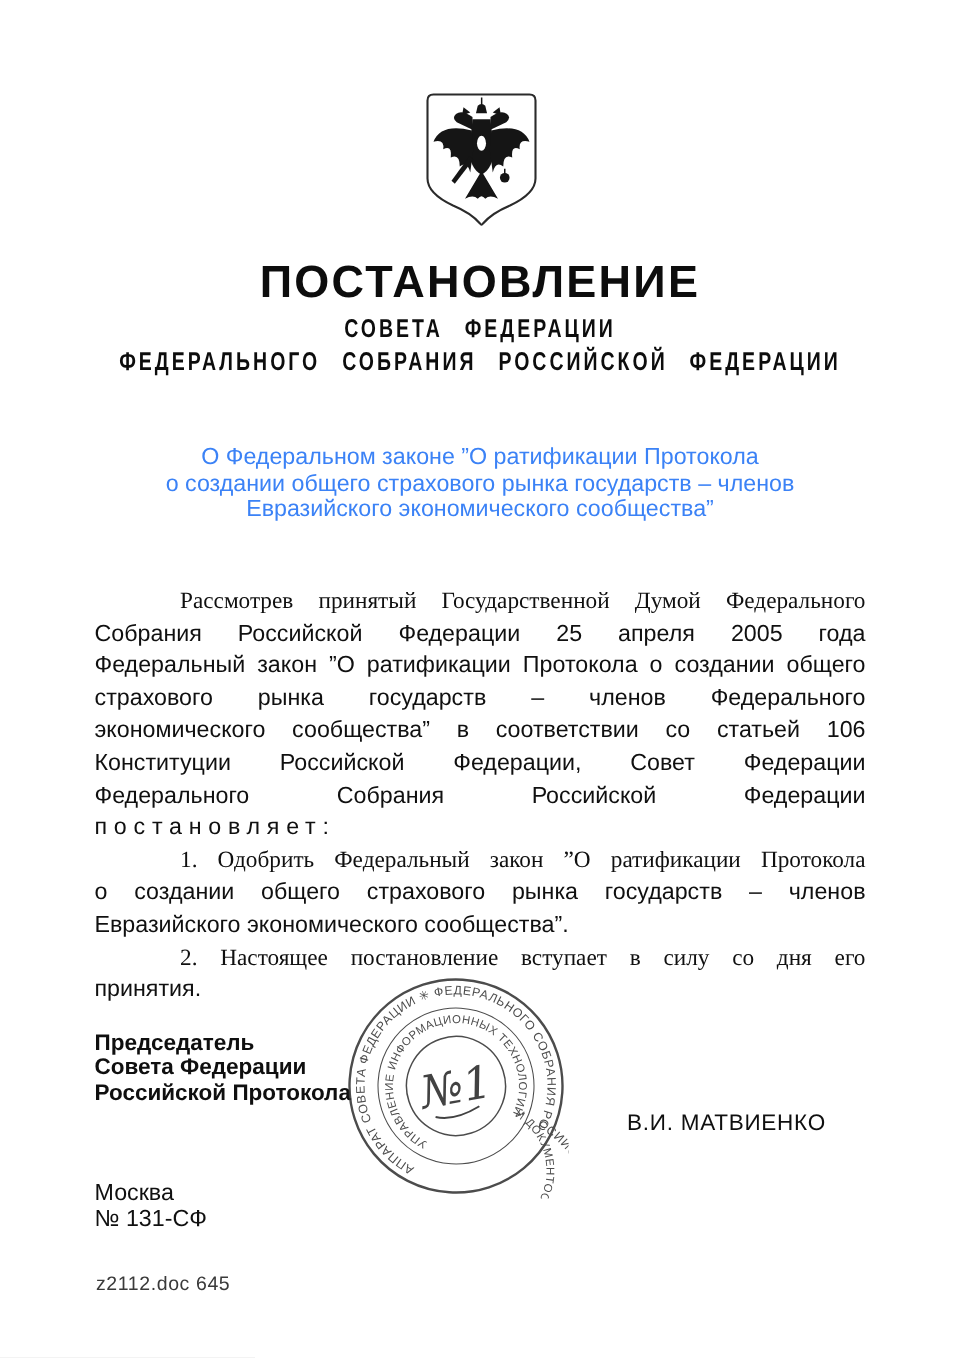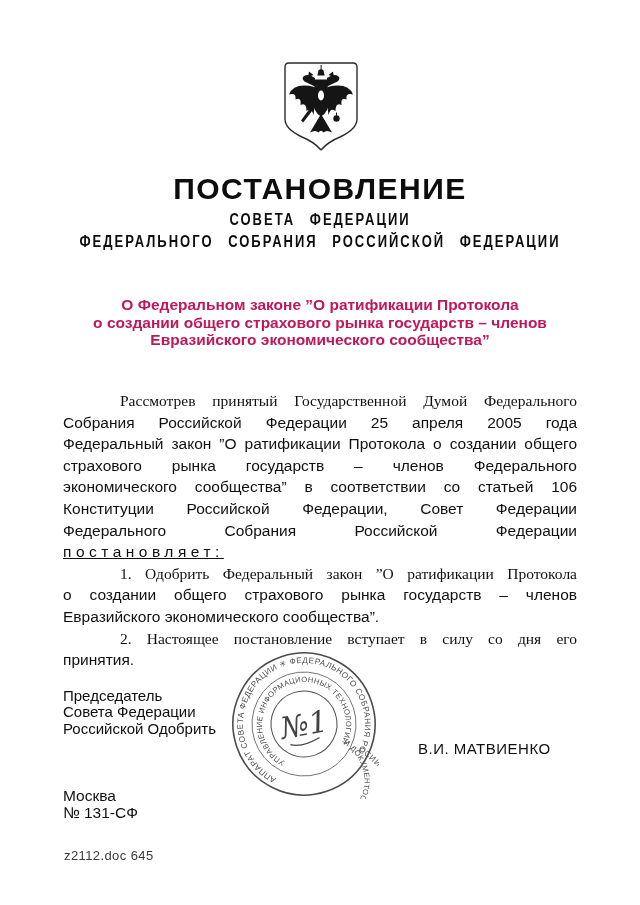--- a/index.html
+++ b/index.html
@@ -21,35 +21,35 @@
   .doc-sub{
     left:0;width:640px;text-align:center;
     font-size:13px;font-weight:700;letter-spacing:2px;word-spacing:9px;
     transform:scaleY(1.32);transform-origin:center top;color:#0d0d0d;
   }
   .doc-sub1{top:209px;}
   .doc-sub2{top:231px;}
   
   .subject{
     top:296px;left:70px;width:500px;text-align:center;
-    font-size:15.5px;font-weight:700;line-height:17.5px;color:#be185d;
+    font-size:15.5px;font-weight:400;line-height:17.5px;color:#3b82f6;
   }
   
   .body-text{
     top:390px;left:63px;width:514px;
     font-size:15.5px;line-height:21.6px;color:#101010;
   }
   .bline{white-space:normal;}
   .bline.just{text-align:justify;text-align-last:justify;}
   .bline.ind{text-indent:57px;font-family:Liberation Serif, serif;}
-  .bline.spaced{letter-spacing:4.5px;text-decoration:underline;}
+  .bline.spaced{letter-spacing:4.5px;}
   
   .signature{
     top:688px;left:63px;width:260px;
-    font-size:15px;font-weight:400;line-height:16.4px;color:#0f0f0f;
+    font-size:15px;font-weight:700;line-height:16.4px;color:#0f0f0f;
   }
   .sig-name{
     top:740px;left:418px;
     font-size:15px;font-weight:400;letter-spacing:0.5px;color:#0f0f0f;
   }
   
   .footer{
     top:787px;left:63px;
     font-size:15.5px;line-height:17.3px;color:#101010;
   }
@@ -108,21 +108,21 @@
       <div class="bline just ind">1. Одобрить Федеральный закон ”О ратификации Протокола</div>
       <div class="bline just">о создании общего страхового рынка государств – членов</div>
       <div class="bline">Евразийского экономического сообщества”.</div>
       <div class="bline just ind">2. Настоящее постановление вступает в силу со дня его</div>
       <div class="bline">принятия.</div>
     </div>
 
   <div class="abs signature">
       <div class="bline">Председатель</div>
       <div class="bline">Совета Федерации</div>
-      <div class="bline">Российской Одобрить</div>
+      <div class="bline">Российской Протокола</div>
     </div>
   <div class="abs sig-name">В.И. МАТВИЕНКО</div>
 
   <svg class="abs stamp" viewBox="0 0 150 150">
     <defs>
       <path id="outerTextPath" d="M31.9,118.1 A61,61 0 1 1 118.1,118.1 A61,61 0 1 1 31.9,118.1" fill="none"></path>
       <path id="innerTextPath" d="M45.3,104.7 A42,42 0 1 1 104.7,104.7 A42,42 0 1 1 45.3,104.7" fill="none"></path>
     </defs>
     <g transform="rotate(-18 75 75)">
       <circle cx="75" cy="75" r="71" fill="none" stroke="#2d2d2d" stroke-width="1.6"></circle>

